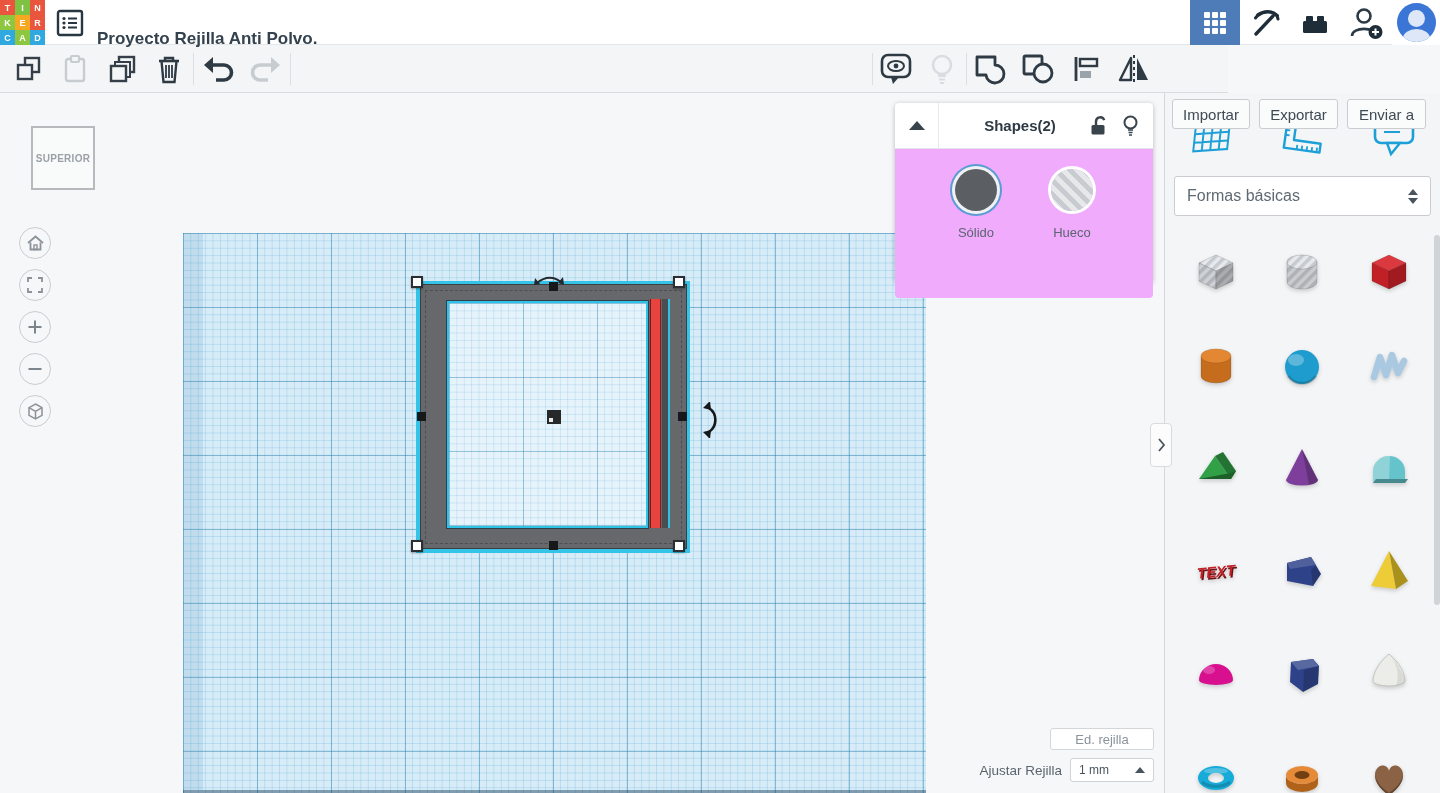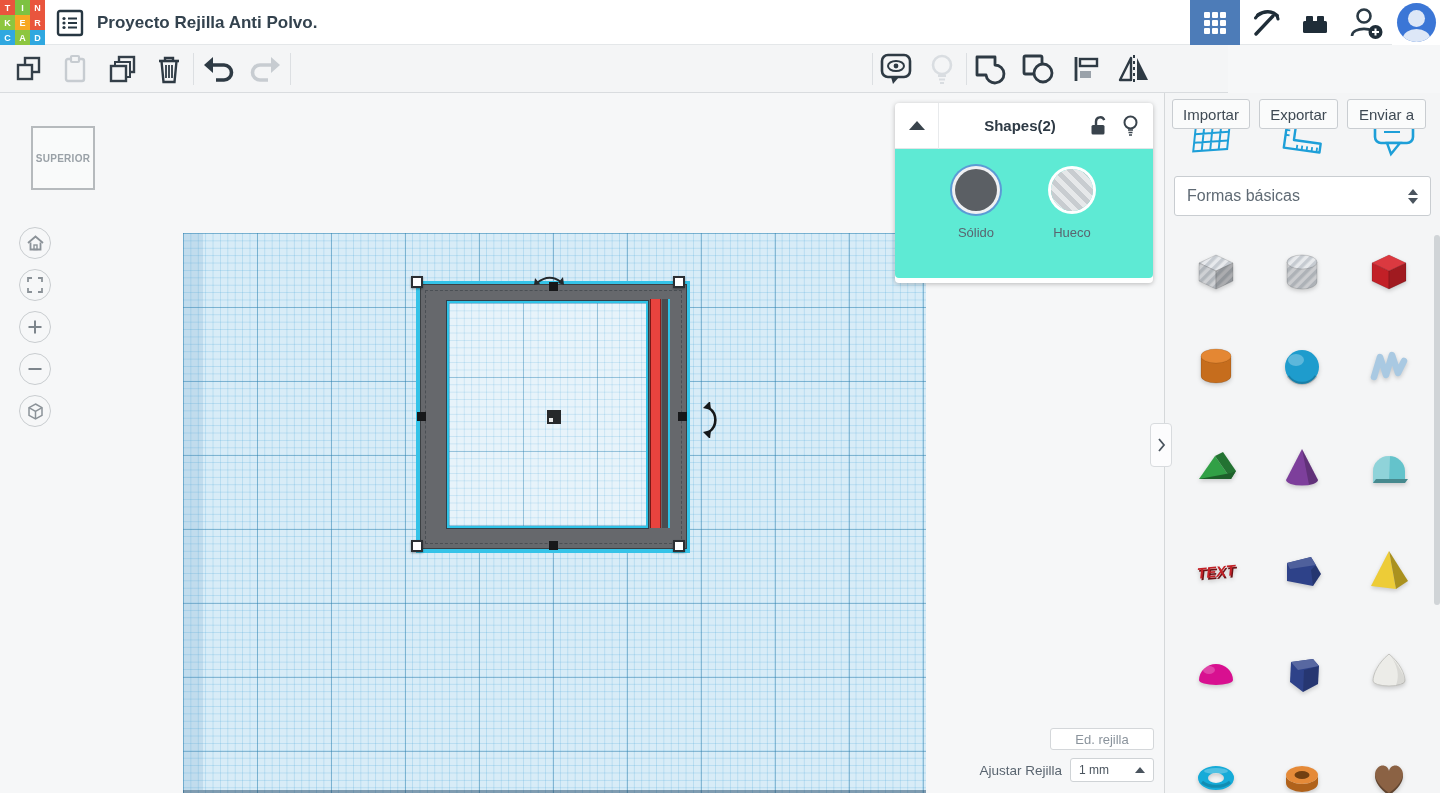--- a/index.html
+++ b/index.html
@@ -8,21 +8,21 @@
 
   
   #header { position:absolute; left:0; top:0; width:1440px; height:45px;
     background:#ffffff; border-bottom:1px solid #e4e7e9; z-index:40; }
   #logo { position:absolute; left:0; top:0; width:45px; height:45px;
     display:grid; grid-template-columns:repeat(3,15px); grid-template-rows:repeat(3,15px); }
   .logo-tile { display:flex; align-items:center; justify-content:center;
     color:#fff; font-size:9px; font-weight:bold; }
   #props-btn { position:absolute; left:55px; top:8px; width:30px; height:30px;
     display:flex; align-items:center; justify-content:center; cursor:pointer; }
-  #doc-title { position:absolute; left:97px; top:0; height:45px; line-height:45px;
+  #doc-title { position:absolute; left:97px; top:16px; height:45px; line-height:45px;
     font-size:17px; font-weight:700; color:#33424e; }
   .hdr-right { position:absolute; top:0; height:45px; display:flex; align-items:center; justify-content:center; }
   #apps-btn { left:1190px; width:50px; background:#4d7cb8; cursor:pointer; }
   .apps-glyph { display:grid; grid-template-columns:repeat(3,6px); grid-template-rows:repeat(3,6px); gap:2px; }
   .apps-glyph span { background:#fff; border-radius:1px; }
   #pickaxe-btn { left:1240px; width:50px; cursor:pointer; }
   #brick-btn { left:1290px; width:50px; cursor:pointer; }
   #person-btn { left:1340px; width:52px; cursor:pointer; }
   #avatar-btn { left:1392px; width:48px; cursor:pointer; background:#fff; }
   #avatar-circle { width:39px; height:39px; border-radius:50%; background:#3b76d6;
@@ -101,21 +101,21 @@
     background:#fff; border-radius:4px; box-shadow:0 1px 5px rgba(0,0,0,0.25); z-index:30; }
   #shapes-panel .panel-head { height:46px; border-bottom:1px solid #e2e5e7;
     display:flex; align-items:center;text-align:center; }
   .collapse-btn { width:44px; height:46px; display:flex; align-items:center;
     justify-content:center; border-right:1px solid #e8eaec; cursor:pointer; }
   .tri-up { width:0; height:0; border-left:8px solid transparent;
     border-right:8px solid transparent; border-bottom:9px solid #39434c; }
   .panel-title { flex:1; padding-left:12px; font-size:15px; font-weight:700; color:#2e3a45; }
   .panel-head-icons { display:flex; gap:14px; padding-right:14px; }
   .panel-head-icons > div { cursor:pointer; display:flex; align-items:center; }
-  #shapes-panel .panel-body { height:129px; background:#5eead4;
+  #shapes-panel .panel-body { height:149px; background:#f0abfc;
     border-radius:0 0 4px 4px; position:relative; }
   .mat-option { position:absolute; top:16px; width:90px; text-align:center; cursor:pointer; }
   .mat-circle { width:42px; height:42px; border-radius:50%; margin:4px auto 0; }
   .mat-label { margin-top:14px; font-size:13px; color:#5a6570; }
 
   
   #sidebar { position:absolute; left:1164px; top:93px; width:276px; height:700px;
     background:#f4f5f6; border-left:1px solid #d5d8da; }
   .sb-tool { position:absolute; top:12px; width:56px; height:56px; display:flex;
     align-items:center; justify-content:center; cursor:pointer; }

